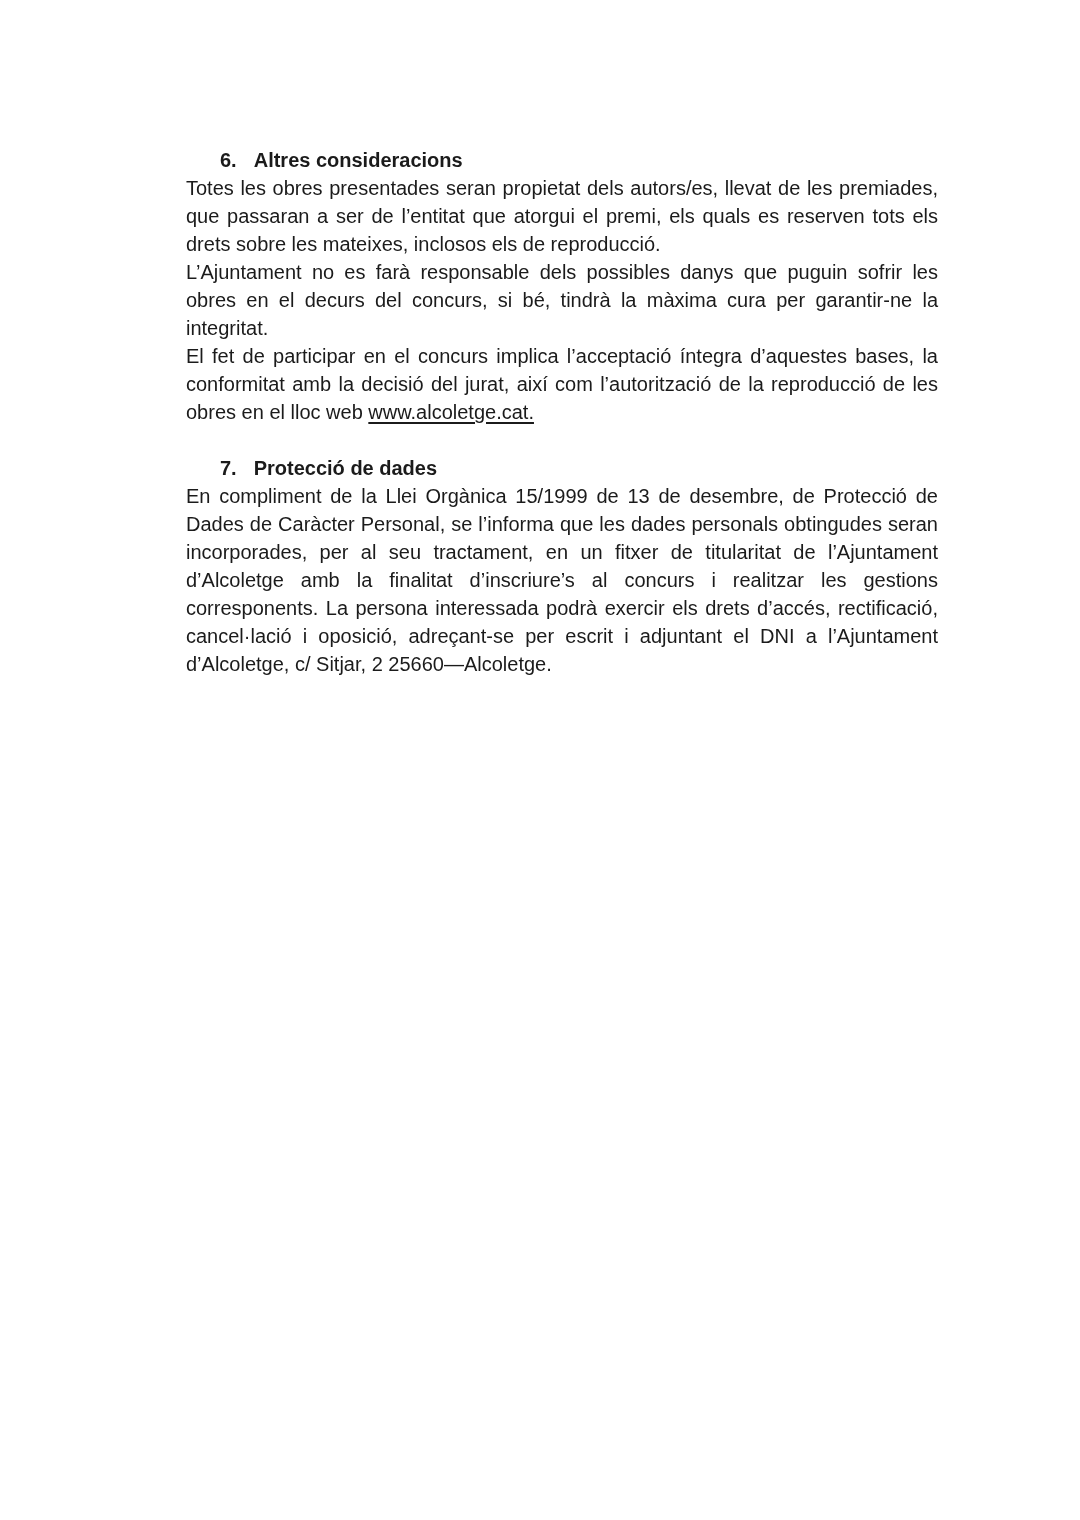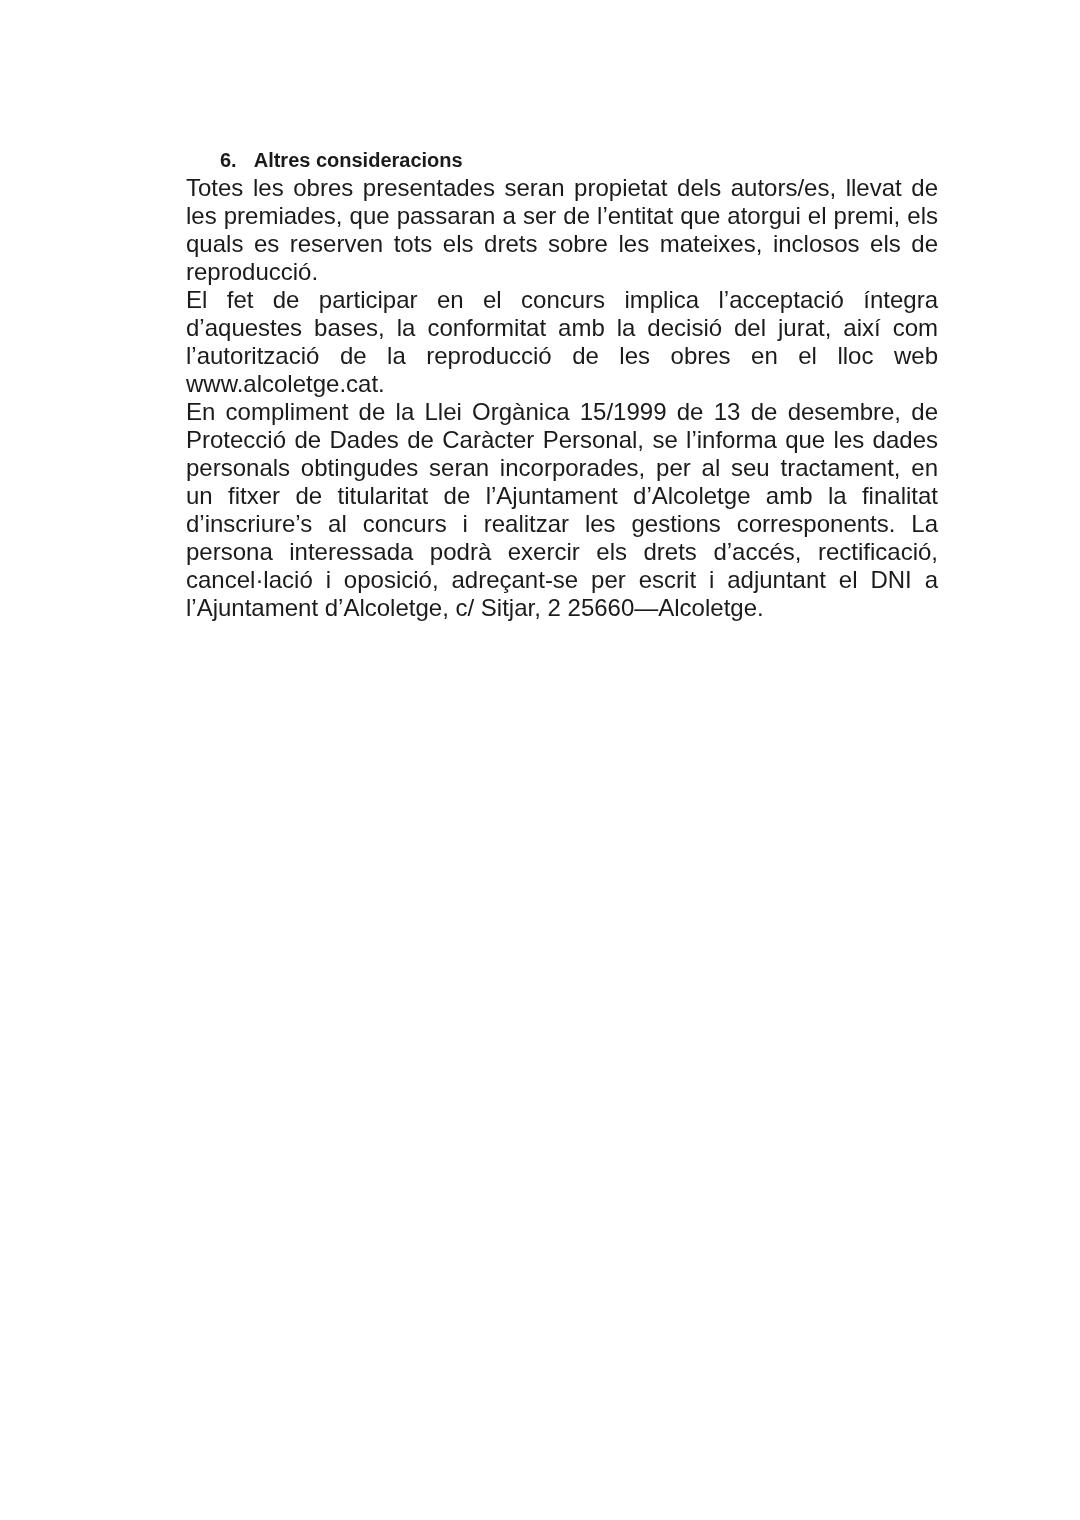--- a/index.html
+++ b/index.html
@@ -37,49 +37,52 @@
       font-weight: bold;
       line-height: 28px;
       color: #1b1b1b;
     }
     .heading .num {
       display: inline-block;
       margin-right: 17px;
     }
     .para {
       margin: 0;
-      font-size: 24px;
+      font-size: 20px;
       line-height: 28px;
       text-align: justify;
       color: #1b1b1b;
     }
     .section-7 .heading {
       margin-top: 28px;
     }
     .doc-link {
       color: inherit;
+      text-decoration: underline;
       text-underline-offset: 3px;
       cursor: pointer;
     }
   </style>
 </head>
 <body>
 
 <div class="page">
   <div class="content">
 
     <section class="section section-6">
       <h2 class="heading"><span class="num">6.</span><span class="title">Altres consideracions</span></h2>
 
       <p class="para">Totes les obres presentades seran propietat dels autors/es, llevat de les premiades, que passaran a ser de l’entitat que atorgui el premi, els quals es reserven tots els drets sobre les mateixes, inclosos els de reproducció.</p>
 
+      <p class="para">L’Ajuntament no es farà responsable dels possibles danys que puguin sofrir les obres en el decurs del concurs, si bé, tindrà la màxima cura per garantir-ne la integritat.</p>
 
       <p class="para"><span>El fet de participar en el concurs implica l’acceptació íntegra d’aquestes bases, la conformitat amb la decisió del jurat, així com l’autorització de la reproducció de les obres en el lloc web </span><a class="doc-link">www.alcoletge.cat.</a></p>
 
     </section>
 
     <section class="section section-7">
+      <h2 class="heading"><span class="num">7.</span><span class="title">Protecció de dades</span></h2>
 
       <p class="para">En compliment de la Llei Orgànica 15/1999 de 13 de desembre, de Protecció de Dades de Caràcter Personal, se l’informa que les dades personals obtingudes seran incorporades, per al seu tractament, en un fitxer de titularitat de l’Ajuntament d’Alcoletge amb la finalitat d’inscriure’s al concurs i realitzar les gestions corresponents. La persona interessada podrà exercir els drets d’accés, rectificació, cancel·lació i oposició, adreçant-se per escrit i adjuntant el DNI a l’Ajuntament d’Alcoletge, c/ Sitjar, 2 25660—Alcoletge.</p>
     </section>
 
   </div>
 </div>
 
 </body></html>

